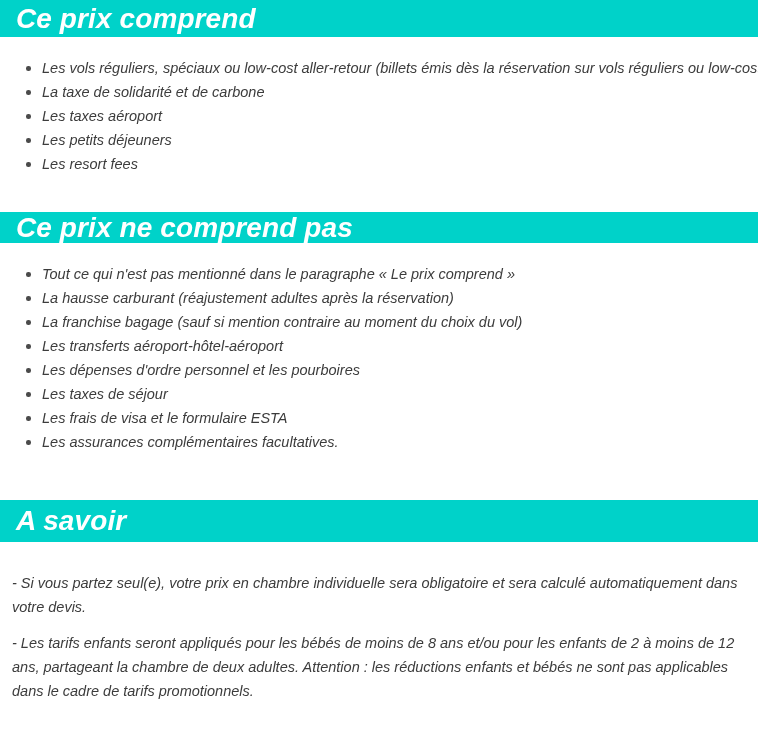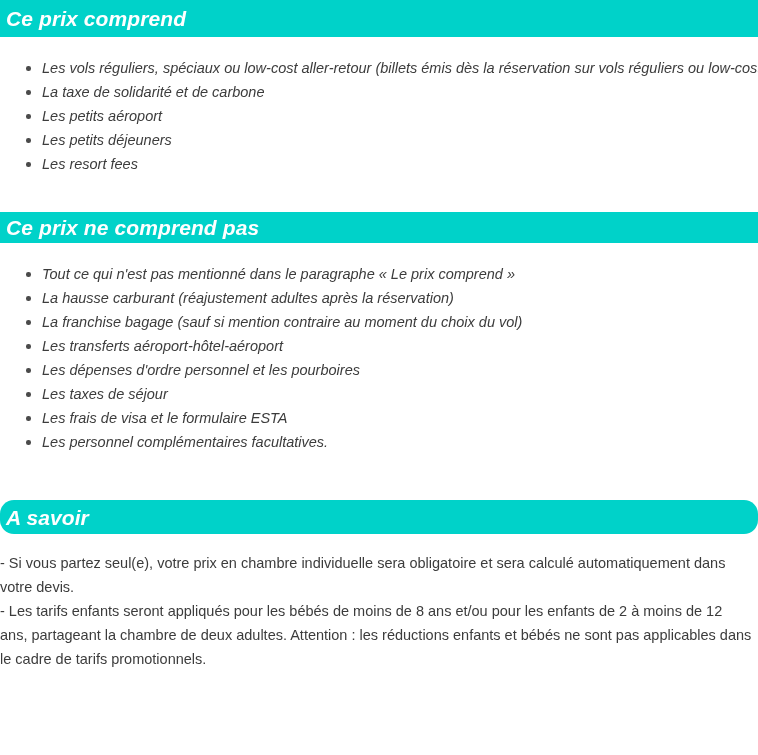--- a/index.html
+++ b/index.html
@@ -25,30 +25,30 @@
     width: 100%;
     background: #00d2c9;
     box-sizing: border-box;
     display: flex;
     align-items: center;
   }
   .section-bar-title {
     color: #ffffff;
     font-style: italic;
     font-weight: bold;
-    font-size: 21px;
+    font-size: 28px;
     letter-spacing: 0.1px;
-    padding-left: 6px;
+    padding-left: 16px;
     line-height: 1;
     white-space: nowrap;
   }
 
   #bar-ce-prix-comprend { height: 37px; }
   #bar-ce-prix-ne-comprend-pas { height: 31px; margin-top: 0; }
-  #bar-a-savoir { height: 34px; border-radius: 14px; }
+  #bar-a-savoir { height: 42px; }
 
   
   .bullet-list {
     list-style: none;
     margin: 0;
     padding: 0;
   }
   .bullet-item {
     position: relative;
     color: #3c3c3c;
@@ -68,23 +68,24 @@
     border-radius: 50%;
     background: #4a4a4a;
   }
 
   
   .note-block {
     padding: 0 6px 0 0;
   }
   .note-paragraph {
     color: #3c3c3c;
+    font-style: italic;
     font-size: 14.5px;
     line-height: 24px;
-    margin: 0;
+    margin: 12px;
     padding: 0;
     text-align: left;
   }
 
   
   .list-pad-top { height: 19px; }
   .gap-after-section-1 { height: 36px; }
   .gap-after-section-2 { height: 46px; }
   .gap-after-bar-3 { height: 17px; }
 </style>
@@ -95,42 +96,42 @@
 
   <div class="section-bar" id="bar-ce-prix-comprend">
     <div class="section-bar-title">Ce prix comprend</div>
   </div>
 
   <div class="list-pad-top"></div>
 
   <ul class="bullet-list">
     <li class="bullet-item">Les vols réguliers, spéciaux ou low-cost aller-retour (billets émis dès la réservation sur vols réguliers ou low-cost)</li>
     <li class="bullet-item">La taxe de solidarité et de carbone</li>
-    <li class="bullet-item">Les petits aéroport</li>
+    <li class="bullet-item">Les taxes aéroport</li>
     <li class="bullet-item">Les petits déjeuners</li>
     <li class="bullet-item">Les resort fees</li>
   </ul>
 
   <div class="gap-after-section-1"></div>
 
   <div class="section-bar" id="bar-ce-prix-ne-comprend-pas">
     <div class="section-bar-title">Ce prix ne comprend pas</div>
   </div>
 
   <div class="list-pad-top"></div>
 
   <ul class="bullet-list">
     <li class="bullet-item">Tout ce qui n'est pas mentionné dans le paragraphe « Le prix comprend »</li>
     <li class="bullet-item">La hausse carburant (réajustement adultes après la réservation)</li>
     <li class="bullet-item">La franchise bagage (sauf si mention contraire au moment du choix du vol)</li>
     <li class="bullet-item">Les transferts aéroport-hôtel-aéroport</li>
     <li class="bullet-item">Les dépenses d'ordre personnel et les pourboires</li>
     <li class="bullet-item">Les taxes de séjour</li>
     <li class="bullet-item">Les frais de visa et le formulaire ESTA</li>
-    <li class="bullet-item">Les personnel complémentaires facultatives.</li>
+    <li class="bullet-item">Les assurances complémentaires facultatives.</li>
   </ul>
 
   <div class="gap-after-section-2"></div>
 
   <div class="section-bar" id="bar-a-savoir">
     <div class="section-bar-title">A savoir</div>
   </div>
 
   <div class="gap-after-bar-3"></div>
 

